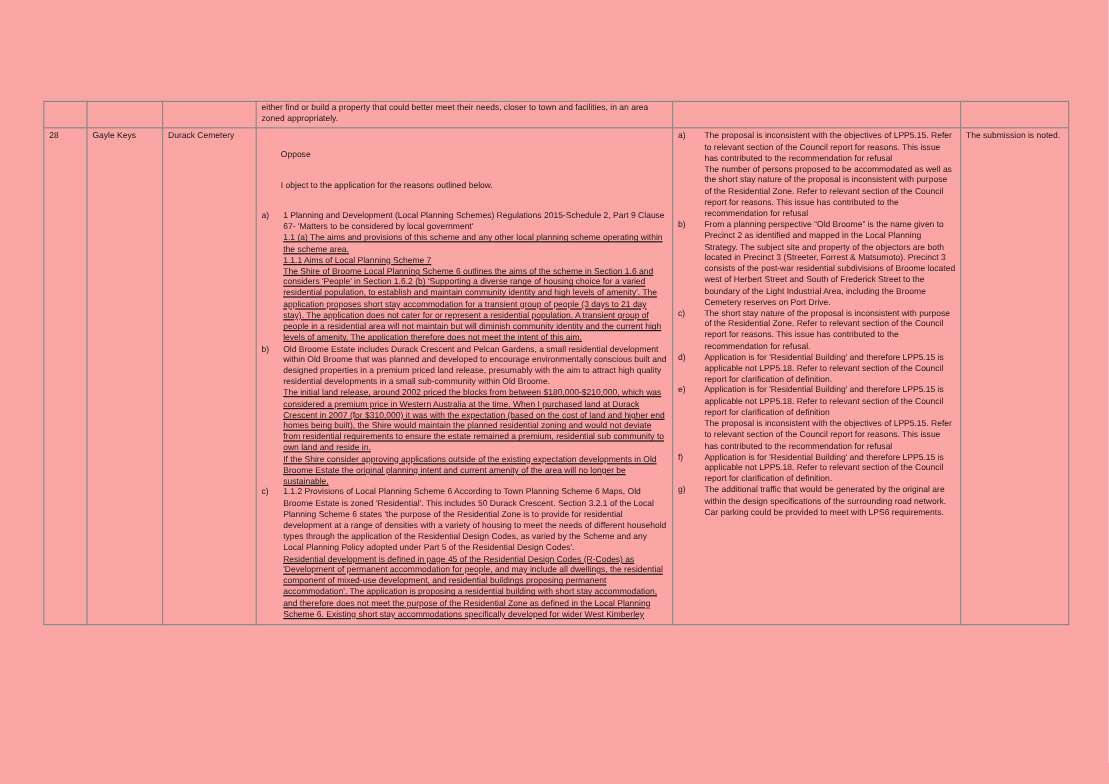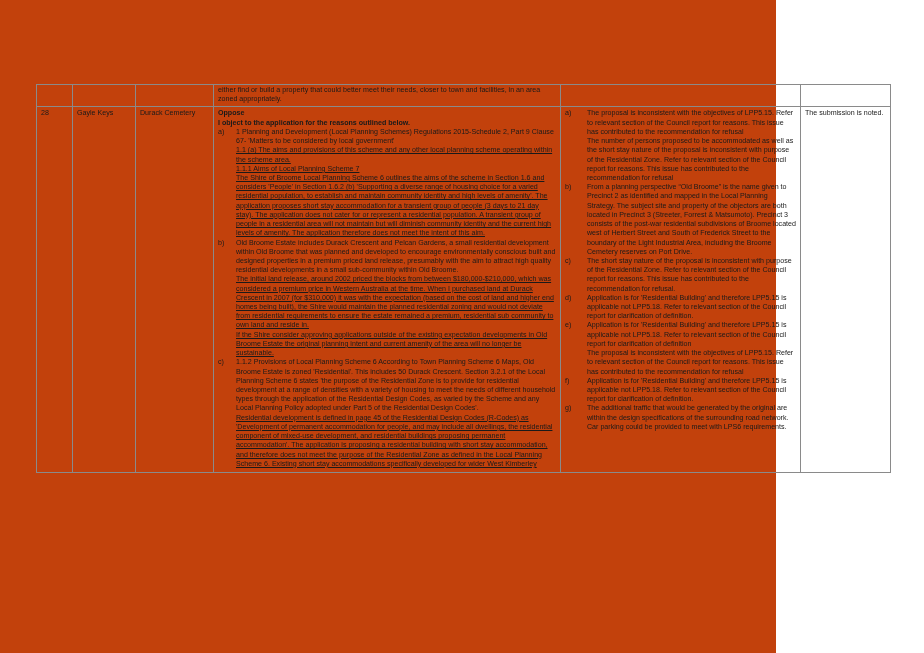--- a/index.html
+++ b/index.html
@@ -9,23 +9,23 @@
   }
   body {
     width: 924px;
     height: 653px;
     font-family: "Liberation Sans", sans-serif;
     color: #1a1a1a;
     overflow: hidden;
   }
   .page {
     position: relative;
-    width: 776px;
+    width: 924px;
     height: 653px;
-    background: #c2410c;
+    background: #fca5a5;
     box-sizing: border-box;
   }
   .submissions-table {
     position: absolute;
     left: 36px;
     top: 84px;
     width: 854px;
     border-collapse: collapse;
     table-layout: fixed;
   }
@@ -69,21 +69,21 @@
     flex: 1 1 auto;
     min-width: 0;
   }
   .indented {
     padding-left: 18px;
   }
   .sub-col .indented { padding-left: 18px; text-decoration: underline; }
   .off-col .lettered > .marker { width: 22px; }
   .off-col .indented { padding-left: 22px; }
 
-  .blk { margin: 0; padding: 0; font-weight: bold; }
+  .blk { margin: 16px; padding: 0; }
 </style>
 </head>
 <body>
 
 <div class="page">
 
   <table class="submissions-table">
     <colgroup>
       <col class="c-num">
         <col class="c-name">

